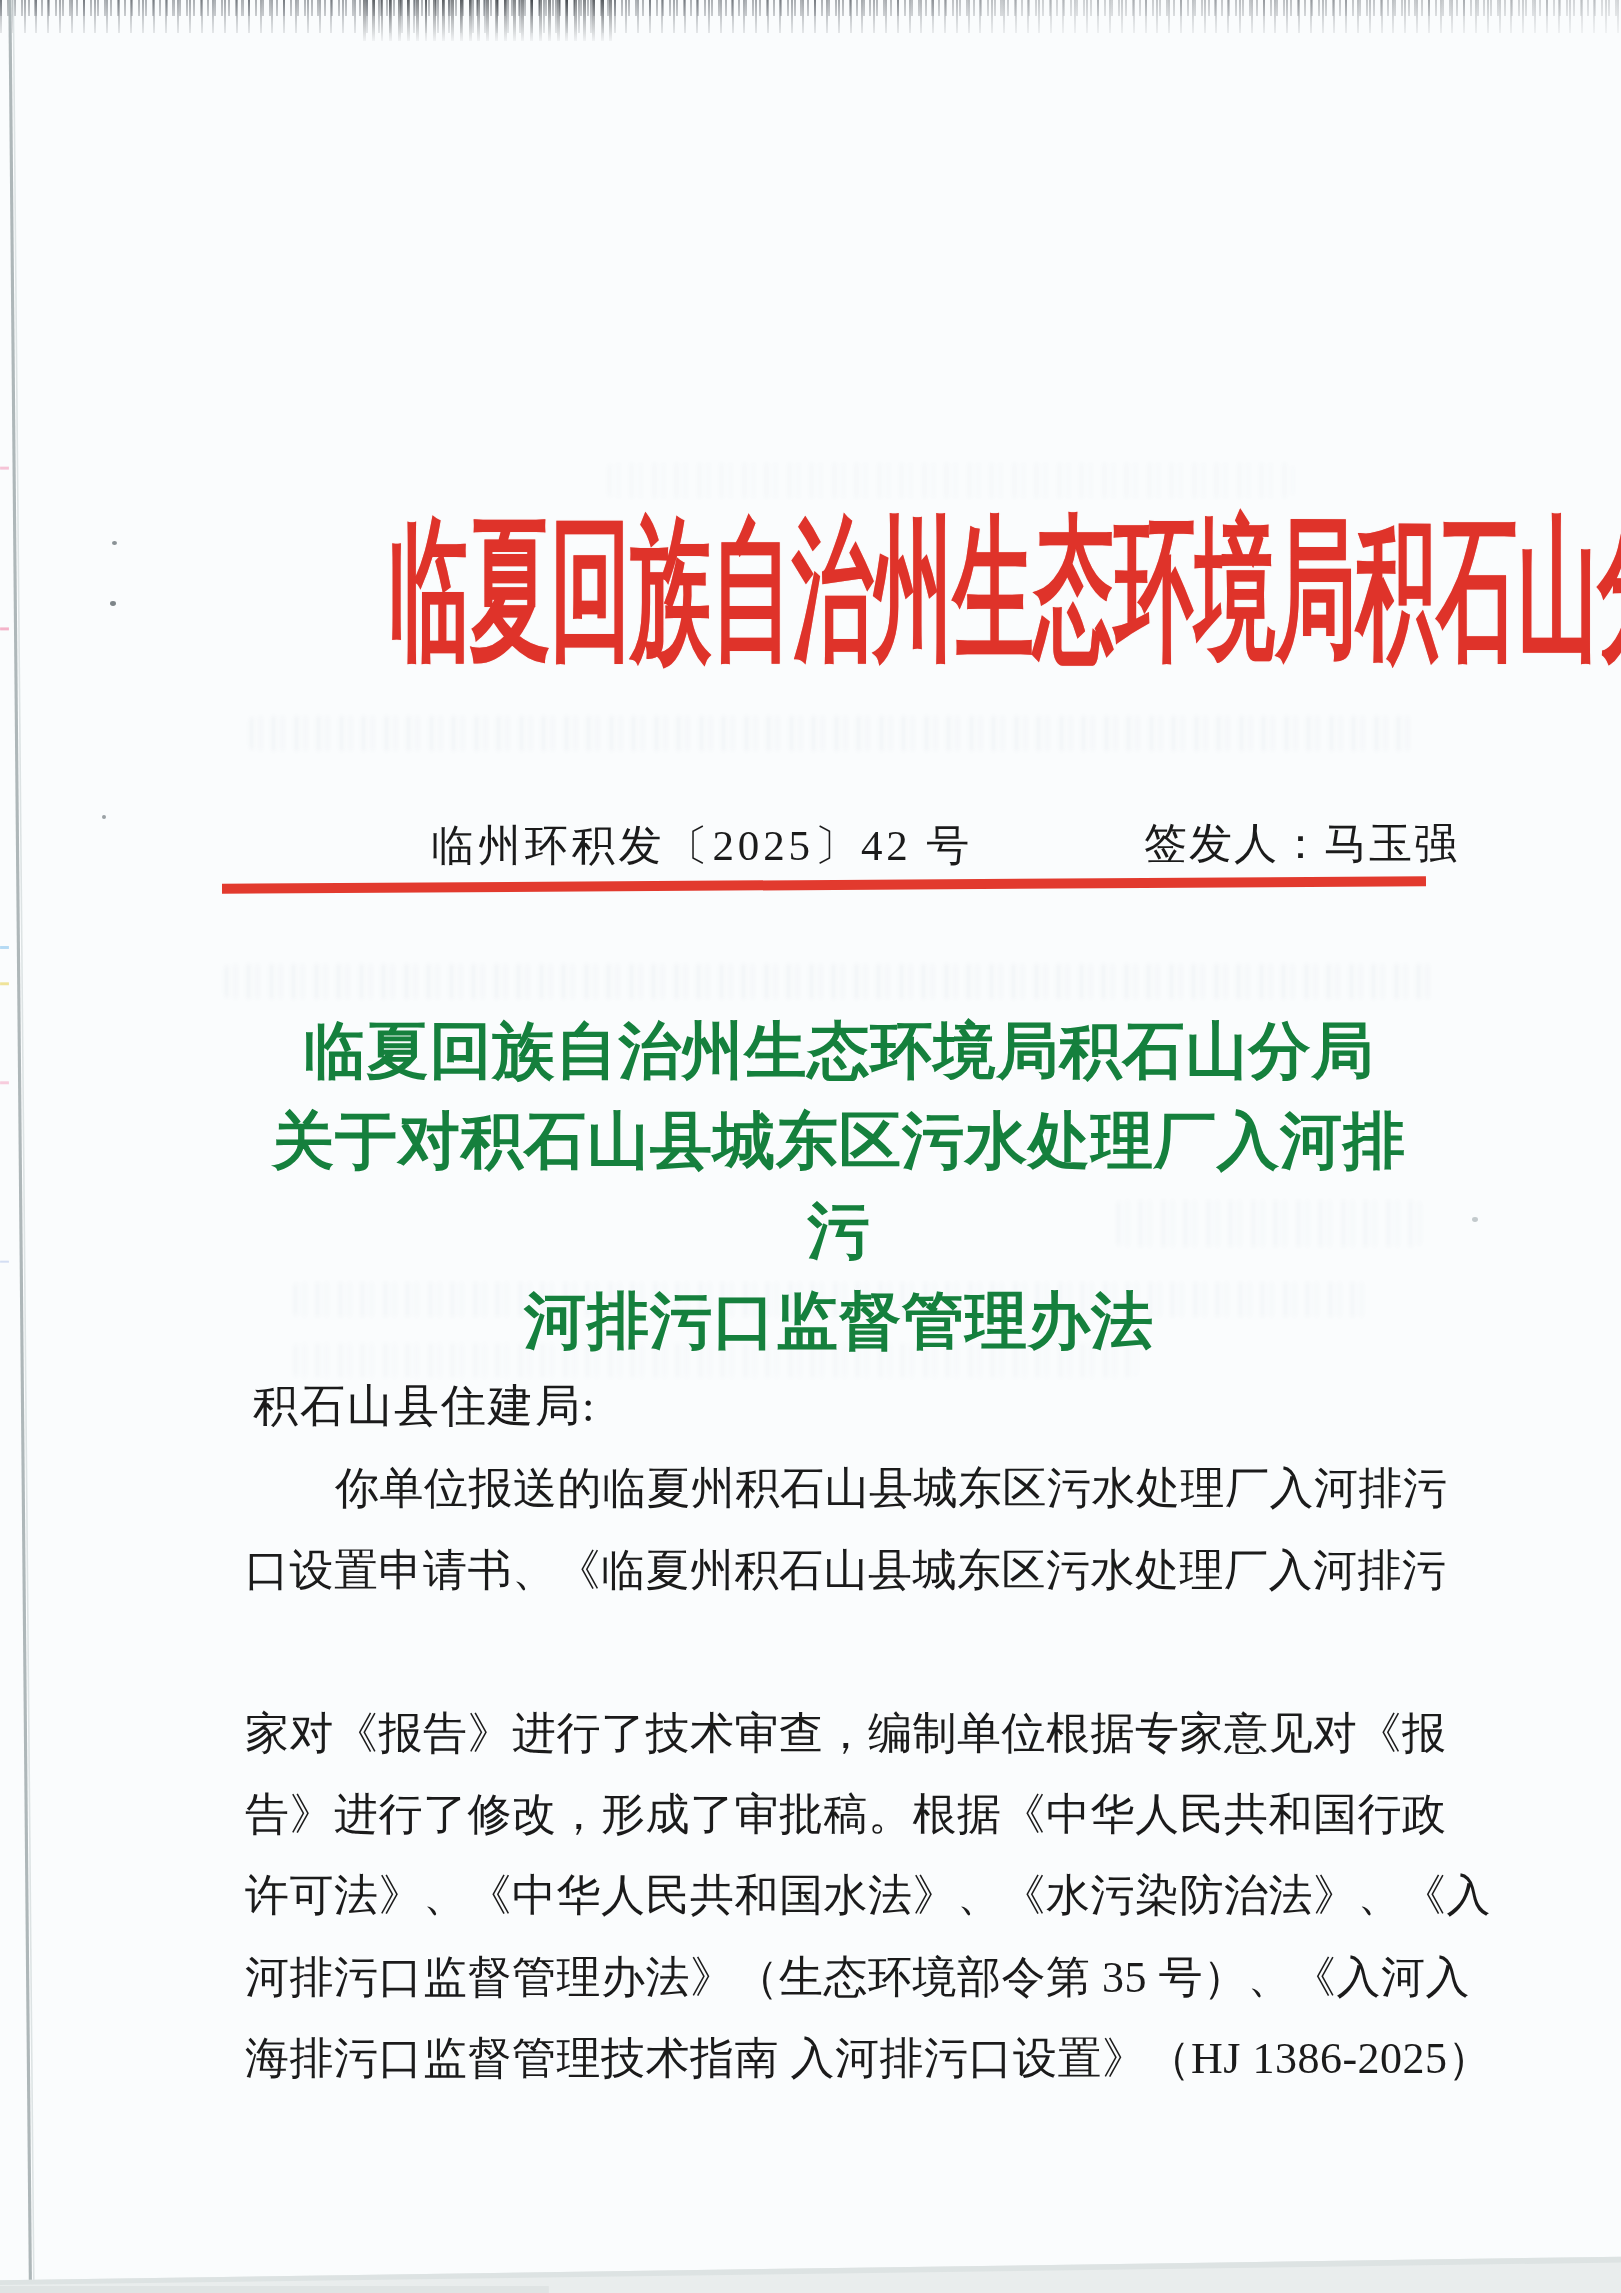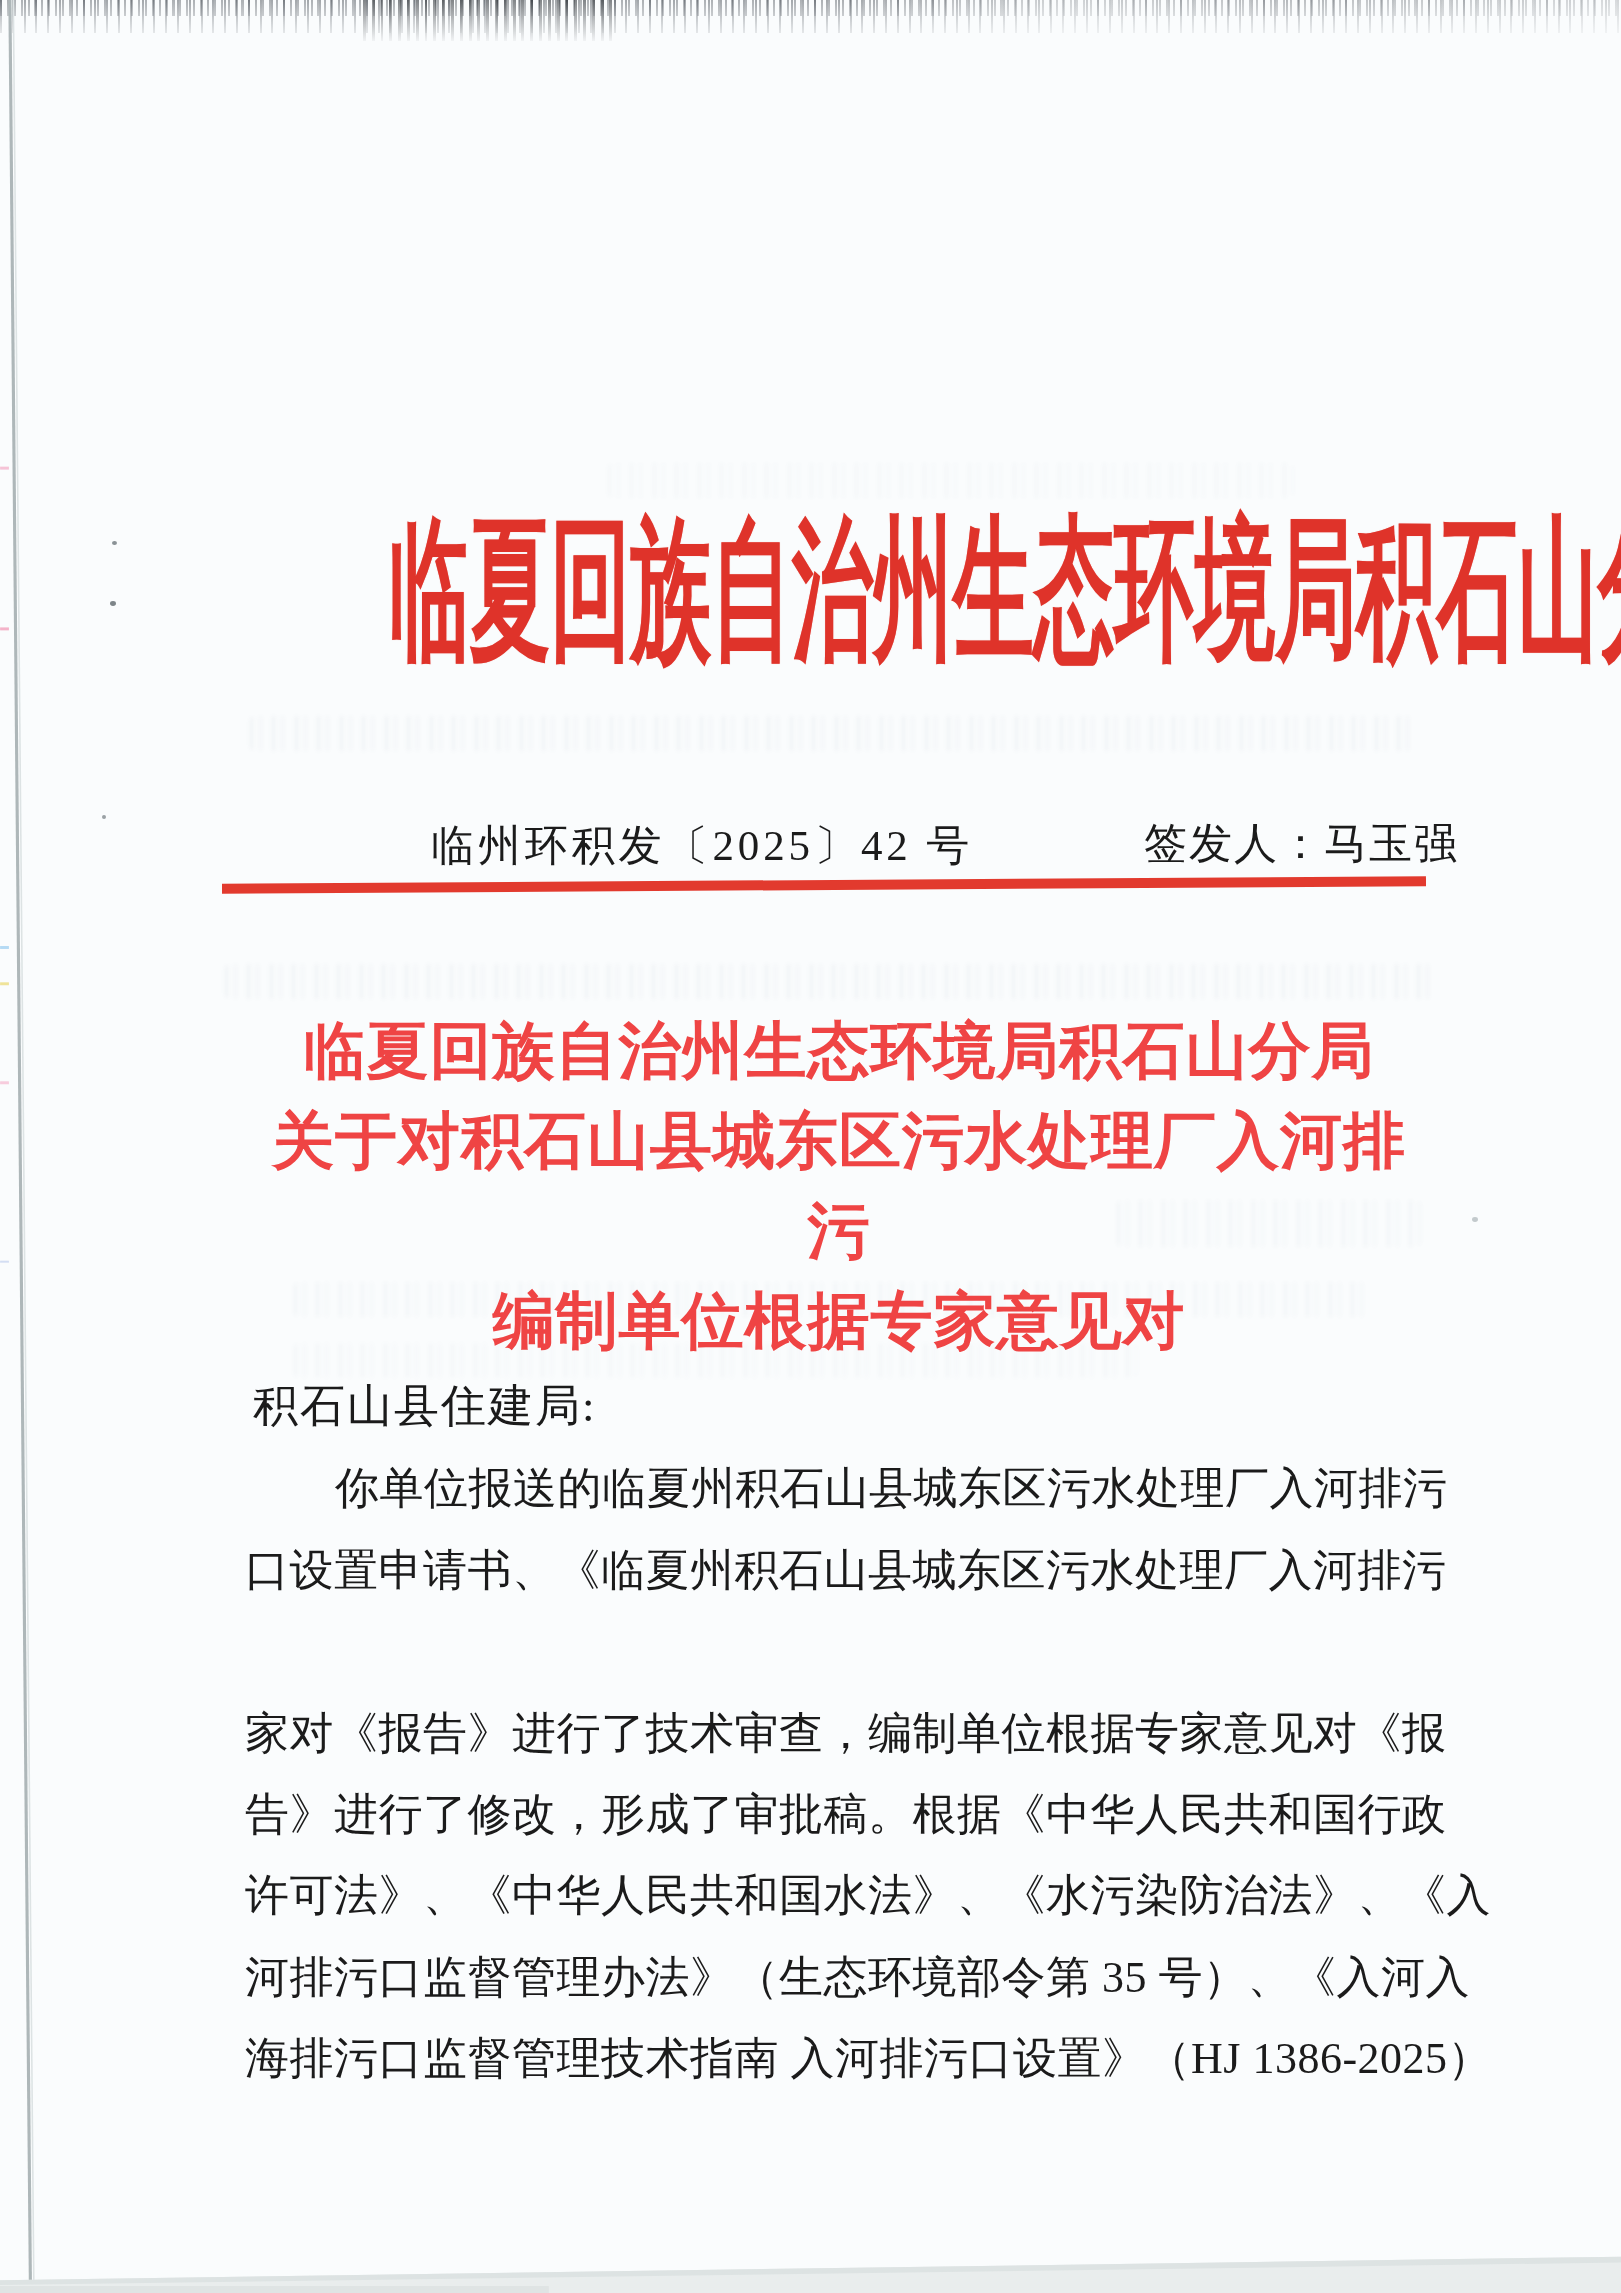--- a/index.html
+++ b/index.html
@@ -35,21 +35,21 @@
     color:#df332a;
     transform:scaleX(0.52);transform-origin:50% 50%;
     text-shadow:0 0 1px rgba(223,51,42,0.55);
   }
   .doc-number{position:absolute;left:387px;top:817px;font-size:43px;letter-spacing:3.9px;white-space:nowrap;margin-left:44px;}
   .issuer{position:absolute;left:1144px;top:815px;font-size:43px;letter-spacing:2px;white-space:nowrap;}
   .red-rule{position:absolute;left:222px;top:880px;width:1204px;height:9.8px;background:#e23a2e;
     transform:rotate(-0.35deg);}
   
   .subject{position:absolute;left:245px;top:1006px;width:1188px;text-align:center;
-    font-weight:700;font-size:62px;line-height:90px;color:#ef4444;letter-spacing:1px;}
+    font-weight:700;font-size:62px;line-height:90px;color:#15803d;letter-spacing:1px;}
   
   .salutation{position:absolute;left:245px;top:1376px;width:1188px;font-size:45px;letter-spacing:2px;margin-left:8px;}
   .bodyline{position:absolute;left:245px;width:1188px;font-size:44px;line-height:61px;
     text-align:justify;text-align-last:justify;white-space:nowrap;letter-spacing:0.5px;}
   .bodyline.indent{left:335px;width:1098px;}
   .bl-0{top:1458px}.bl-1{top:1540px}.bl-2{top:1621px}.bl-3{top:1703px}
   .bl-4{top:1784px}.bl-5{top:1865px}.bl-6{top:1947px}.bl-7{top:2028px}
   
   .bottom-svg{position:absolute;left:0;top:2235px;}
 </style>
@@ -89,21 +89,21 @@
   <div class="red-banner">临夏回族自治州生态环境局积石山分局文件</div>
 
   <div class="doc-number">临州环积发〔2025〕42 号</div>
   <div class="issuer">签发人：马玉强</div>
 
   <div class="red-rule"></div>
 
   <div class="subject">
     <div>临夏回族自治州生态环境局积石山分局</div>
     <div>关于对积石山县城东区污水处理厂入河排污</div>
-    <div>编制单位根据专家意见对</div>
+    <div>河排污口监督管理办法</div>
   </div>
 
   <div class="salutation">积石山县住建局:</div>
 
   <div class="bodyline indent bl-0">你单位报送的临夏州积石山县城东区污水处理厂入河排污</div>
   <div class="bodyline bl-1">口设置申请书、《临夏州积石山县城东区污水处理厂入河排污</div>
   <div class="bodyline bl-3">家对《报告》进行了技术审查，编制单位根据专家意见对《报</div>
   <div class="bodyline bl-4">告》进行了修改，形成了审批稿。根据《中华人民共和国行政</div>
   <div class="bodyline bl-5">许可法》、《中华人民共和国水法》、《水污染防治法》、《入</div>
   <div class="bodyline bl-6">河排污口监督管理办法》（生态环境部令第 35 号）、《入河入</div>

